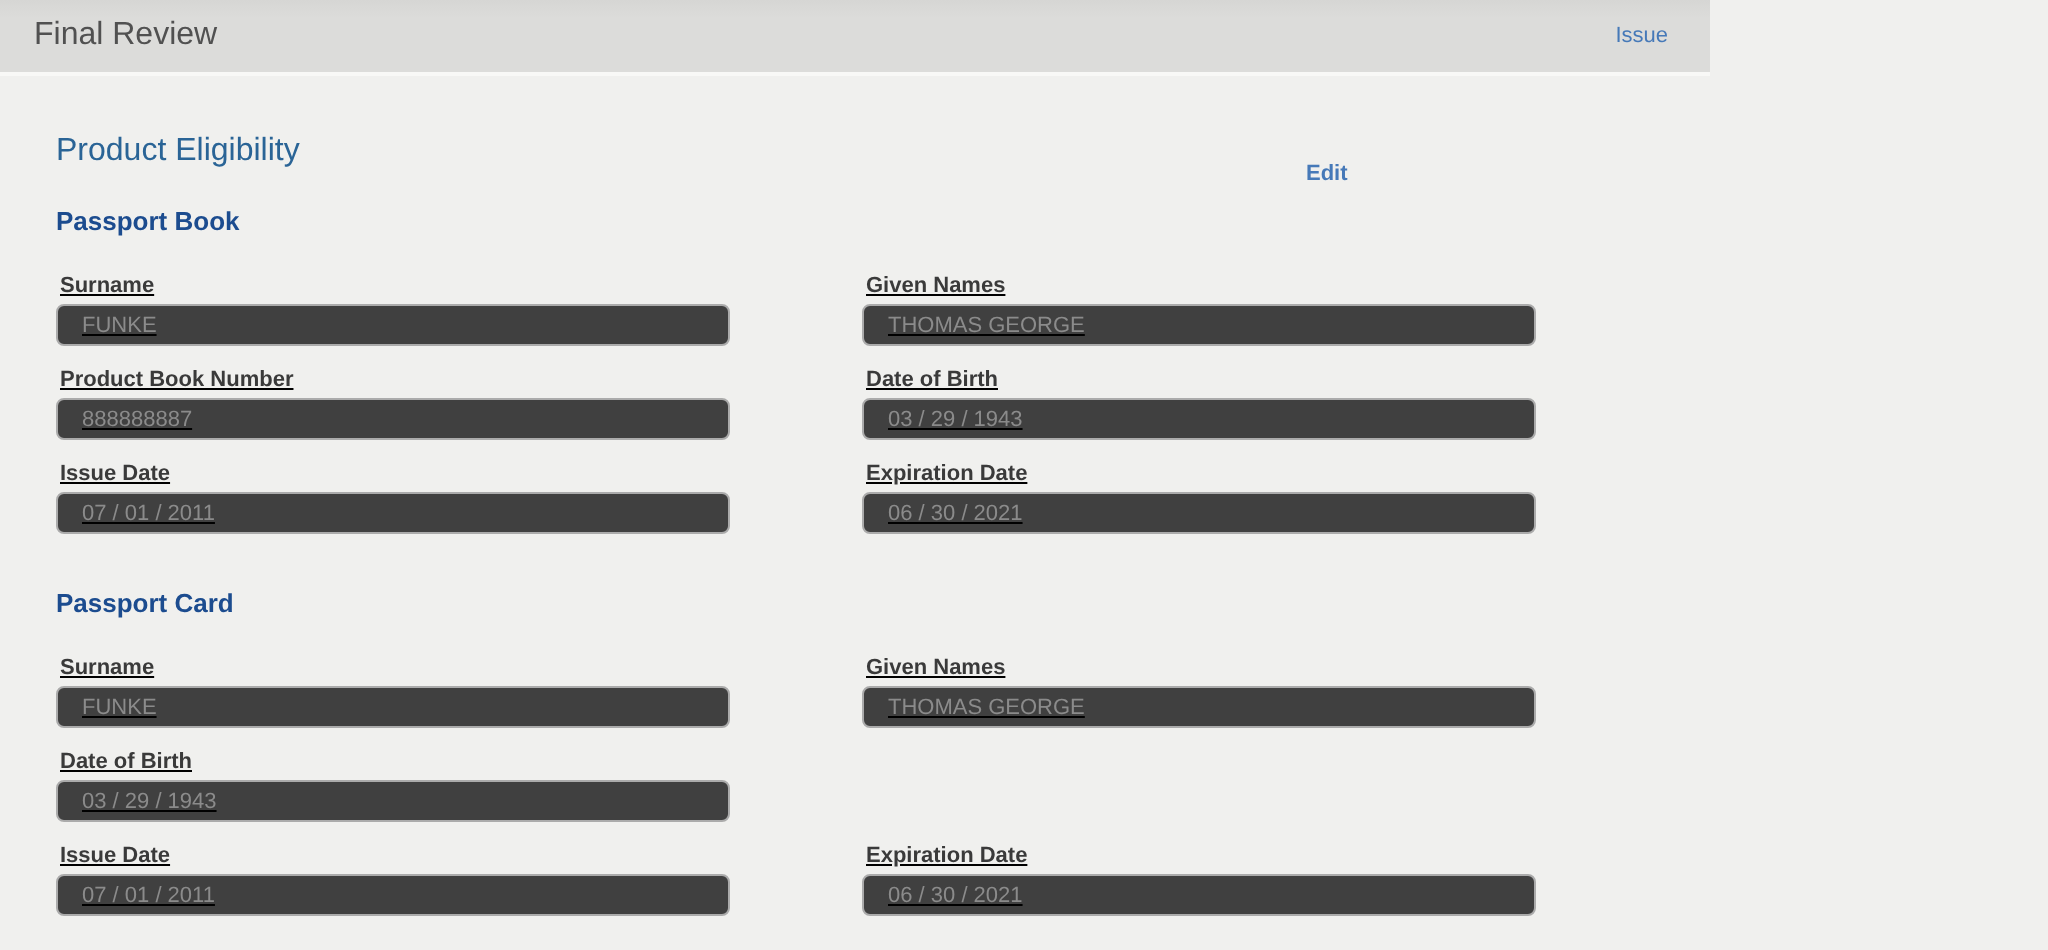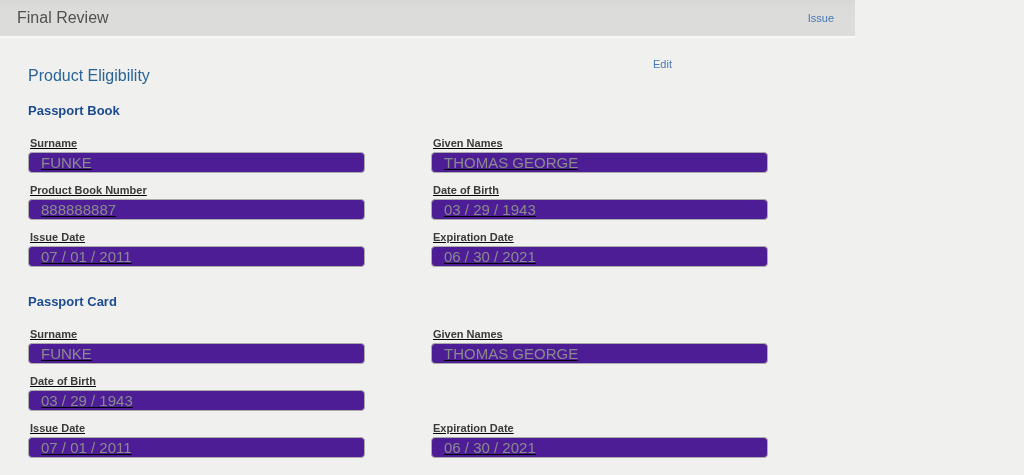--- a/index.html
+++ b/index.html
@@ -13,36 +13,36 @@
     border-bottom: 2px solid #f8f8f6;
     display: flex; align-items: center; justify-content: space-between;
     padding: 0 21px 0 17px;
   }
   .header-title { font-size: 16px; color: #515151; }
 
   .link { font-size: 11px; color: #4679b8; text-decoration: none; cursor: pointer; }
 
   .content { position: relative; padding: 28px 0 0 28px; }
   .page-title { font-size: 16px; font-weight: 400; color: #2a6496; line-height: 20px; }
-  .edit-link { position: absolute; left: 653px; top: 20px; }
+  .edit-link { position: absolute; left: 653px; top: 43px; font-weight: bold; }
 
   .section-title { font-size: 13px; font-weight: bold; color: #1c4c8f; line-height: 14px; margin-top: 18px; }
   .section-title.second { margin-top: 28px; }
 
   .grid { margin-top: 19px; }
   .row { display: flex; gap: 66px; margin-bottom: 11px; text-decoration: underline; }
   .field { width: 337px; }
   .field label {
     display: block; font-size: 11px; font-weight: bold; color: #3a3a3a;
     line-height: 13px; margin: 0 0 2px 2px;
   }
   .field input {
     display: block; width: 100%; height: 21px;
-    background: #4c1d95; border: 1px solid #ababab; border-radius: 4px;
-    padding: 0 12px; font-family: inherit; font-size: 15px; color: #8b8b8b;
+    background: #404040; border: 1px solid #ababab; border-radius: 4px;
+    padding: 0 12px; font-family: inherit; font-size: 11px; color: #8b8b8b;
     outline: none;
   }
 </style>
 </head>
 <body>
 
 <div class="app">
 
   <div class="header">
     <span class="header-title">Final Review</span>

